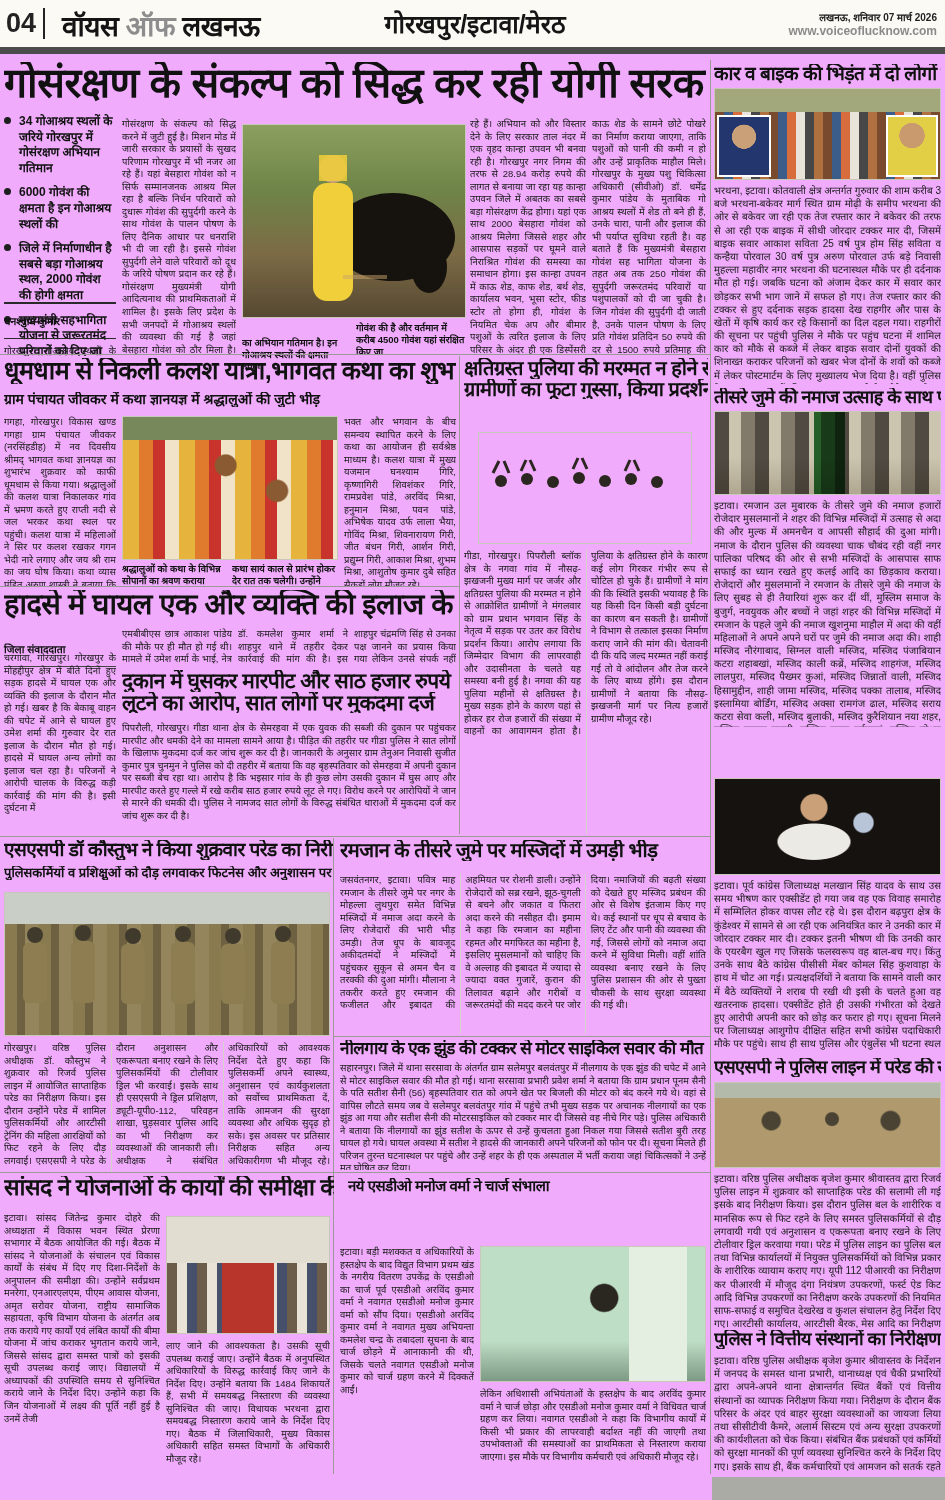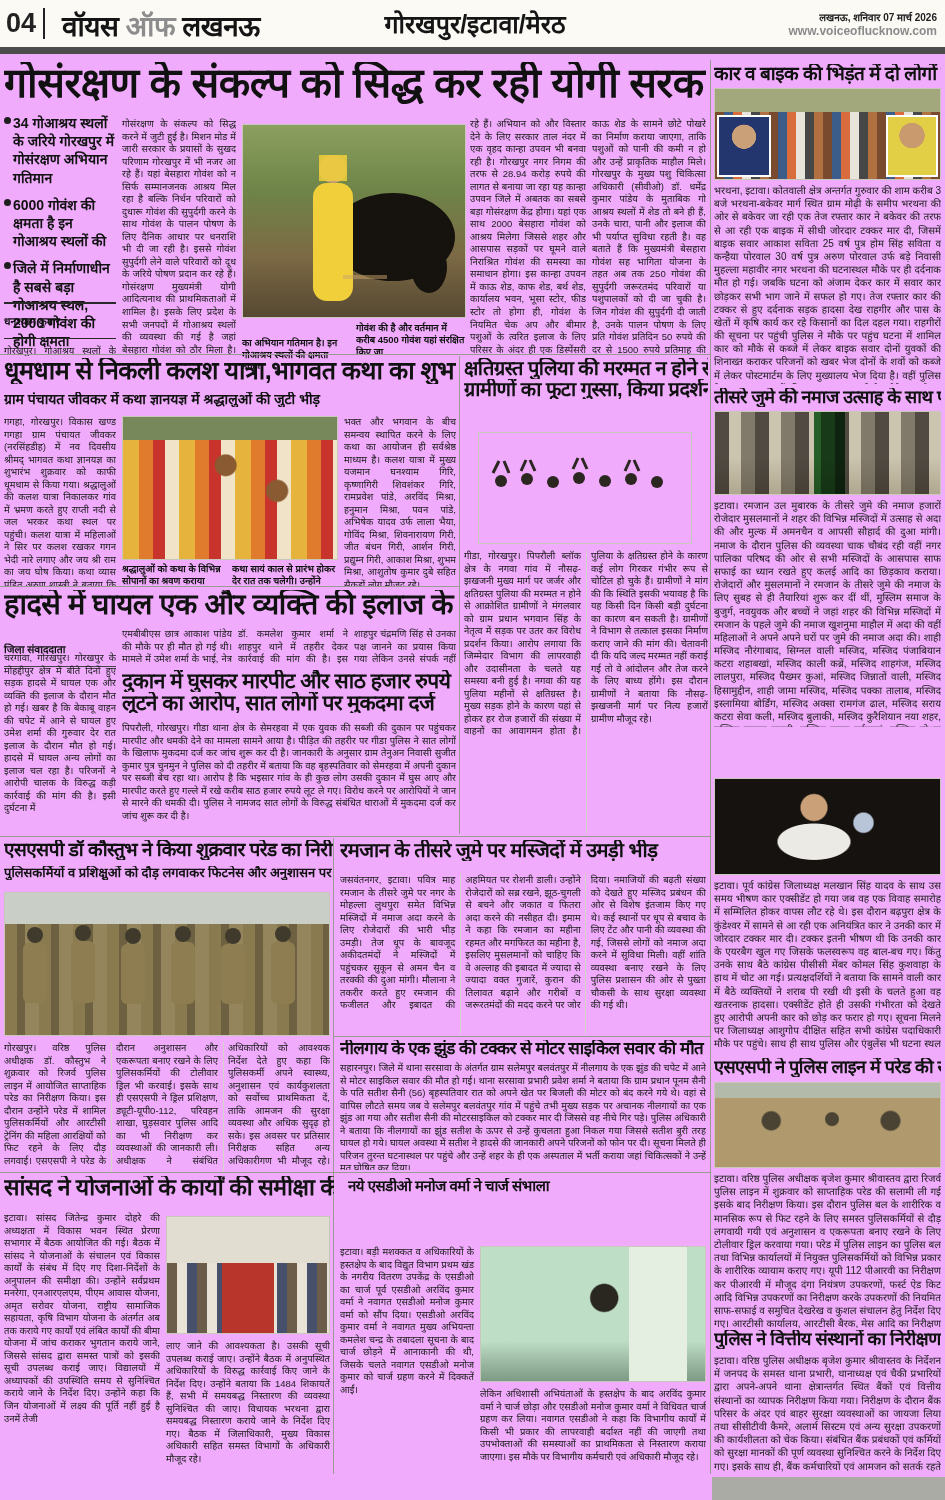--- a/index.html
+++ b/index.html
@@ -19,21 +19,21 @@
   .masthead{position:absolute;left:0;top:0;width:945px;height:47px;background:#fbfaf5;}
   .mast-bar{position:absolute;left:0;top:47px;width:945px;height:7px;background:#4c4c4c;}
   .pageno{position:absolute;left:6px;top:8px;font-size:27px;font-weight:900;color:#222;border-right:2px solid #222;padding-right:7px;}
   .brand{position:absolute;left:62px;top:6px;font-size:28px;font-weight:900;color:#141414;letter-spacing:-0.5px;}
   .brand .mid{color:#8d8d8d;}
   .edition{position:absolute;left:330px;top:6px;width:290px;text-align:center;font-size:25px;font-weight:900;color:#151515;}
   .mast-right{position:absolute;right:8px;top:10px;text-align:right;}
   .mast-date{font-size:10px;font-weight:700;color:#222;}
   .mast-url{font-size:12px;color:#8a8a8a;font-weight:700;}
   
-  .bullet{display:flex;gap:2px;font-weight:700;font-size:14px;line-height:1.3;margin-bottom:9px;}
+  .bullet{display:flex;gap:8px;font-weight:700;font-size:12px;line-height:1.3;margin-bottom:9px;}
   .dot{width:7px;height:7px;border-radius:50%;background:#1e1e1e;flex:none;margin-top:3px;}
   .byline{font-weight:800;font-size:10.5px;border-top:2px solid #2a2a2a;border-bottom:1px solid #2a2a2a;padding:10px 0;margin:2px 0 6px;}
   
   .photo{overflow:hidden;border:1px solid #c9c6bb;}
   .ph-cow{background:linear-gradient(180deg,#8ba05f 0%,#6e8448 34%,#7c6a45 68%,#564832 100%);}
   .ph-crowd{background:
      linear-gradient(180deg,#a2a87b 0 26%,transparent 26%),
      repeating-linear-gradient(90deg,#7a4a2e 0 9px,#3c5d8a 9px 18px,#d86c3c 18px 27px,#e8e4da 27px 36px,#474747 36px 45px,#b0703f 45px 54px),
      linear-gradient(180deg,#c2af85 0 100%);}
   .inset{position:absolute;border:2px solid #fff;overflow:hidden;}

